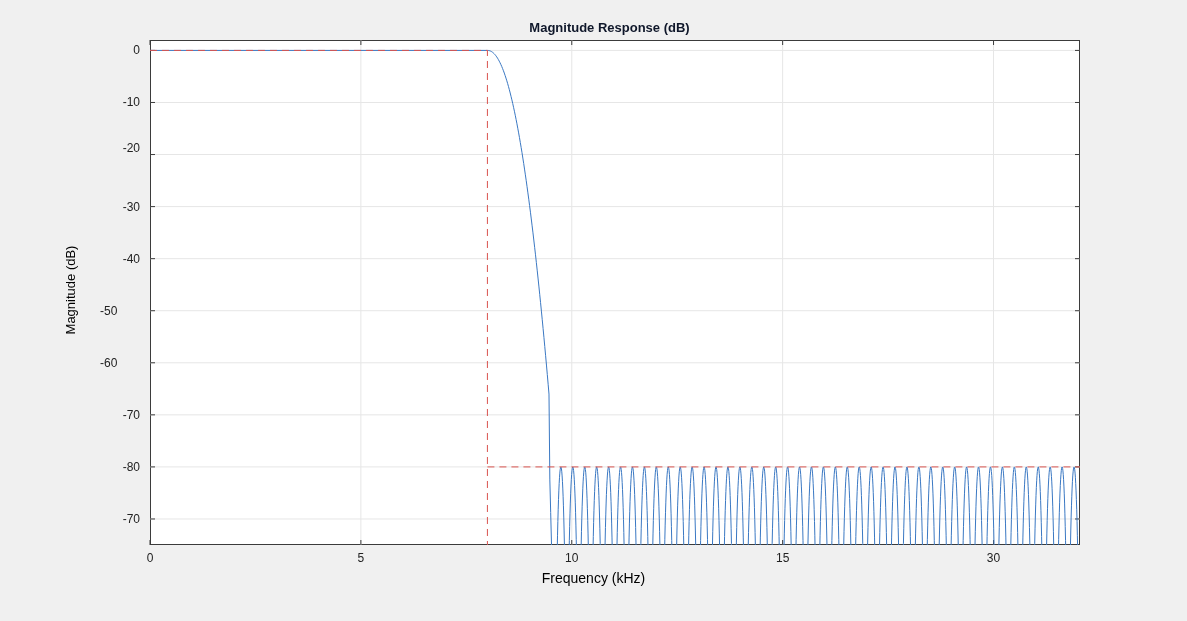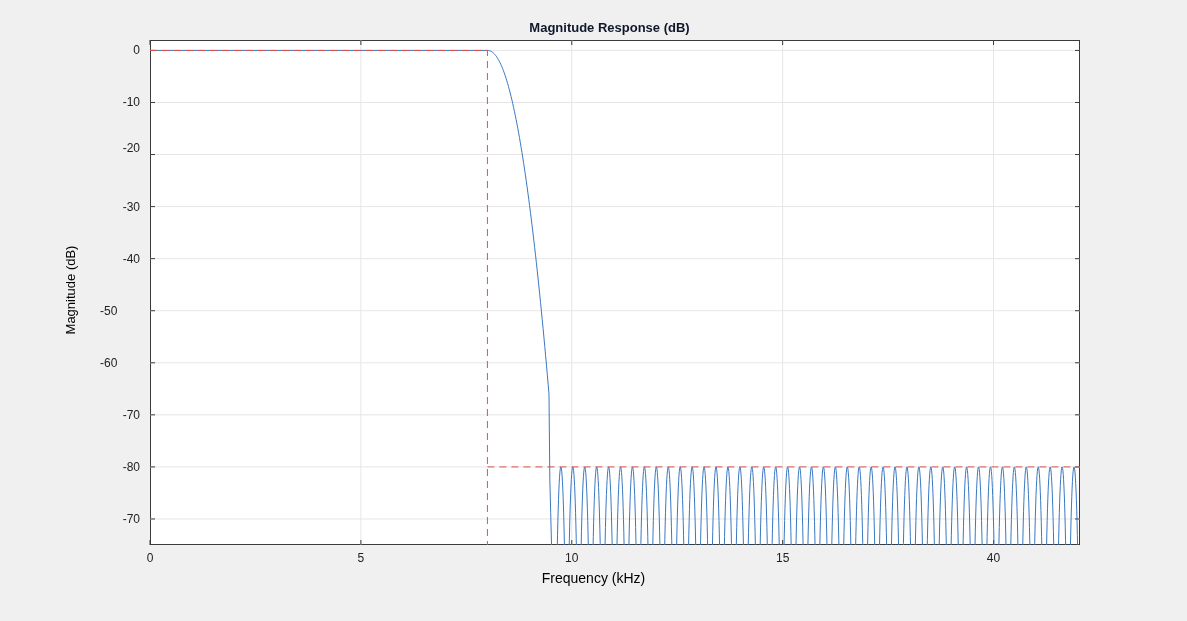--- a/index.html
+++ b/index.html
@@ -143,21 +143,21 @@
       <path d="M0.00 10.41 L337.41 10.41 L338.26 10.45 L339.10 10.59 L339.95 10.83 L340.79 11.18 L341.63 11.65 L342.48 12.22 L343.32 12.91 L344.16 13.72 L345.01 14.65 L345.85 15.70 L346.69 16.87 L347.54 18.16 L348.38 19.58 L349.22 21.13 L350.07 22.80 L350.91 24.60 L351.76 26.52 L352.60 28.58 L353.44 30.76 L354.29 33.07 L355.13 35.52 L355.97 38.10 L356.82 40.80 L357.66 43.64 L358.50 46.62 L359.35 49.73 L360.19 52.97 L361.03 56.35 L361.88 59.86 L362.72 63.51 L363.56 67.30 L364.41 71.22 L365.25 75.28 L366.10 79.47 L366.94 83.81 L367.78 88.28 L368.63 92.89 L369.47 97.64 L370.31 102.53 L371.16 107.56 L372.00 112.73 L372.84 118.05 L373.69 123.50 L374.53 129.09 L375.37 134.83 L376.22 140.70 L377.06 146.72 L377.90 152.88 L378.75 159.19 L379.59 165.64 L380.44 172.23 L381.28 178.96 L382.12 185.84 L382.97 192.86 L383.81 200.03 L384.65 207.34 L385.50 214.80 L386.34 222.40 L387.18 230.15 L388.03 238.05 L388.87 246.09 L389.71 254.27 L390.56 262.61 L391.40 271.09 L392.24 279.71 L393.09 288.49 L393.93 297.41 L394.78 306.48 L395.62 315.70 L396.46 325.06 L397.31 334.58 L398.15 344.24 L398.99 354.05 L399.84 439.92 L400.68 472.46 L401.52 505.00 L402.37 537.54 L403.21 570.08 L404.05 602.62 L404.90 635.15 L404.90 895.46 L405.23 696.70 L405.55 642.46 L405.88 604.51 L406.21 574.68 L406.54 549.99 L406.87 529.01 L407.20 510.93 L407.52 495.23 L407.85 481.58 L408.18 469.74 L408.51 459.54 L408.84 450.87 L409.16 443.62 L409.49 437.72 L409.82 433.14 L410.15 429.83 L410.48 427.76 L410.81 426.93 L411.13 427.32 L411.46 428.93 L411.79 431.79 L412.12 435.91 L412.45 441.32 L412.77 448.07 L413.10 456.22 L413.43 465.85 L413.76 477.07 L414.09 490.04 L414.42 504.97 L414.74 522.13 L415.07 541.99 L415.40 565.20 L415.73 592.93 L416.06 627.41 L416.38 673.99 L416.71 755.91 L417.04 725.74 L417.37 659.48 L417.70 617.13 L418.03 584.82 L418.35 558.48 L418.68 536.27 L419.01 517.21 L419.34 500.69 L419.67 486.32 L419.99 473.85 L420.32 463.07 L420.65 453.85 L420.98 446.09 L421.31 439.71 L421.64 434.66 L421.96 430.89 L422.29 428.37 L422.62 427.09 L422.95 427.03 L423.28 428.20 L423.60 430.61 L423.93 434.26 L424.26 439.20 L424.59 445.46 L424.92 453.09 L425.25 462.17 L425.57 472.80 L425.90 485.11 L426.23 499.30 L426.56 515.61 L426.89 534.42 L427.21 556.31 L427.54 582.22 L427.87 613.87 L428.20 655.00 L428.53 717.63 L428.86 769.27 L429.18 679.25 L429.51 631.01 L429.84 595.74 L430.17 567.51 L430.50 543.94 L430.82 523.82 L431.15 506.43 L431.48 491.32 L431.81 478.18 L432.14 466.80 L432.47 457.03 L432.79 448.75 L433.12 441.88 L433.45 436.35 L433.78 432.11 L434.11 429.14 L434.43 427.41 L434.76 426.91 L435.09 427.64 L435.42 429.59 L435.75 432.79 L436.08 437.25 L436.40 443.02 L436.73 450.15 L437.06 458.69 L437.39 468.75 L437.72 480.43 L438.05 493.91 L438.37 509.41 L438.70 527.26 L439.03 547.95 L439.36 572.25 L439.69 601.53 L440.01 638.53 L440.34 690.57 L440.67 809.55 L441.00 703.20 L441.33 646.50 L441.66 607.56 L441.98 577.15 L442.31 552.07 L442.64 530.79 L442.97 512.47 L443.30 496.57 L443.62 482.74 L443.95 470.75 L444.28 460.41 L444.61 451.59 L444.94 444.22 L445.27 438.21 L445.59 433.50 L445.92 430.08 L446.25 427.90 L446.58 426.95 L446.91 427.23 L447.23 428.74 L447.56 431.48 L447.89 435.48 L448.22 440.77 L448.55 447.40 L448.88 455.42 L449.20 464.91 L449.53 475.98 L449.86 488.79 L450.19 503.52 L450.52 520.47 L450.84 540.05 L451.17 562.93 L451.50 590.18 L451.83 623.90 L452.16 668.95 L452.49 744.58 L452.81 734.64 L453.14 664.12 L453.47 620.47 L453.80 587.48 L454.13 560.69 L454.45 538.15 L454.78 518.83 L455.11 502.10 L455.44 487.55 L455.77 474.91 L456.10 463.98 L456.42 454.63 L456.75 446.74 L457.08 440.24 L457.41 435.06 L457.74 431.18 L458.06 428.55 L458.39 427.16 L458.72 426.99 L459.05 428.05 L459.38 430.34 L459.71 433.88 L460.03 438.70 L460.36 444.83 L460.69 452.33 L461.02 461.28 L461.35 471.77 L461.67 483.92 L462.00 497.93 L462.33 514.03 L462.66 532.59 L462.99 554.17 L463.32 579.66 L463.64 610.68 L463.97 650.68 L464.30 710.15 L464.63 785.97 L464.96 684.77 L465.28 634.72 L465.61 598.61 L465.94 569.86 L466.27 545.93 L466.60 525.53 L466.93 507.91 L467.25 492.61 L467.58 479.30 L467.91 467.77 L468.24 457.86 L468.57 449.44 L468.89 442.45 L469.22 436.80 L469.55 432.45 L469.88 429.36 L470.21 427.52 L470.54 426.91 L470.86 427.52 L471.19 429.36 L471.52 432.45 L471.85 436.80 L472.18 442.45 L472.50 449.44 L472.83 457.86 L473.16 467.77 L473.49 479.30 L473.82 492.61 L474.15 507.91 L474.47 525.53 L474.80 545.93 L475.13 569.86 L475.46 598.61 L475.79 634.72 L476.11 684.77 L476.44 785.97 L476.77 710.15 L477.10 650.68 L477.43 610.68 L477.76 579.66 L478.08 554.17 L478.41 532.59 L478.74 514.03 L479.07 497.93 L479.40 483.92 L479.72 471.77 L480.05 461.28 L480.38 452.33 L480.71 444.83 L481.04 438.70 L481.37 433.88 L481.69 430.34 L482.02 428.05 L482.35 426.99 L482.68 427.16 L483.01 428.55 L483.34 431.18 L483.66 435.06 L483.99 440.24 L484.32 446.74 L484.65 454.63 L484.98 463.98 L485.30 474.91 L485.63 487.55 L485.96 502.10 L486.29 518.83 L486.62 538.15 L486.95 560.69 L487.27 587.48 L487.60 620.47 L487.93 664.12 L488.26 734.64 L488.59 744.58 L488.91 668.95 L489.24 623.90 L489.57 590.18 L489.90 562.93 L490.23 540.05 L490.56 520.47 L490.88 503.52 L491.21 488.79 L491.54 475.98 L491.87 464.91 L492.20 455.42 L492.52 447.40 L492.85 440.77 L493.18 435.48 L493.51 431.48 L493.84 428.74 L494.17 427.23 L494.49 426.95 L494.82 427.90 L495.15 430.08 L495.48 433.50 L495.81 438.21 L496.13 444.22 L496.46 451.59 L496.79 460.41 L497.12 470.75 L497.45 482.74 L497.78 496.57 L498.10 512.47 L498.43 530.79 L498.76 552.07 L499.09 577.15 L499.42 607.56 L499.74 646.50 L500.07 703.20 L500.40 809.55 L500.73 690.57 L501.06 638.53 L501.39 601.53 L501.71 572.25 L502.04 547.95 L502.37 527.26 L502.70 509.41 L503.03 493.91 L503.35 480.43 L503.68 468.75 L504.01 458.69 L504.34 450.15 L504.67 443.02 L505.00 437.25 L505.32 432.79 L505.65 429.59 L505.98 427.64 L506.31 426.91 L506.64 427.41 L506.96 429.14 L507.29 432.11 L507.62 436.35 L507.95 441.88 L508.28 448.75 L508.61 457.03 L508.93 466.80 L509.26 478.18 L509.59 491.32 L509.92 506.43 L510.25 523.82 L510.57 543.94 L510.90 567.51 L511.23 595.74 L511.56 631.01 L511.89 679.25 L512.22 769.27 L512.54 717.63 L512.87 655.00 L513.20 613.87 L513.53 582.22 L513.86 556.31 L514.18 534.42 L514.51 515.61 L514.84 499.30 L515.17 485.11 L515.50 472.80 L515.83 462.17 L516.15 453.09 L516.48 445.46 L516.81 439.20 L517.14 434.26 L517.47 430.61 L517.79 428.20 L518.12 427.03 L518.45 427.09 L518.78 428.37 L519.11 430.89 L519.44 434.66 L519.76 439.71 L520.09 446.09 L520.42 453.85 L520.75 463.07 L521.08 473.85 L521.40 486.32 L521.73 500.69 L522.06 517.21 L522.39 536.27 L522.72 558.48 L523.05 584.82 L523.37 617.13 L523.70 659.48 L524.03 725.74 L524.36 755.91 L524.69 673.99 L525.02 627.41 L525.34 592.93 L525.67 565.20 L526.00 541.99 L526.33 522.13 L526.66 504.97 L526.98 490.04 L527.31 477.07 L527.64 465.85 L527.97 456.22 L528.30 448.07 L528.63 441.32 L528.95 435.91 L529.28 431.79 L529.61 428.93 L529.94 427.32 L530.27 426.93 L530.59 427.76 L530.92 429.83 L531.25 433.14 L531.58 437.72 L531.91 443.62 L532.24 450.87 L532.56 459.54 L532.89 469.74 L533.22 481.58 L533.55 495.23 L533.88 510.93 L534.20 529.01 L534.53 549.99 L534.86 574.68 L535.19 604.51 L535.52 642.46 L535.85 696.70 L536.17 895.46 L536.50 696.70 L536.83 642.46 L537.16 604.51 L537.49 574.68 L537.81 549.99 L538.14 529.01 L538.47 510.93 L538.80 495.23 L539.13 481.58 L539.46 469.74 L539.78 459.54 L540.11 450.87 L540.44 443.62 L540.77 437.72 L541.10 433.14 L541.42 429.83 L541.75 427.76 L542.08 426.93 L542.41 427.32 L542.74 428.93 L543.07 431.79 L543.39 435.91 L543.72 441.32 L544.05 448.07 L544.38 456.22 L544.71 465.85 L545.03 477.07 L545.36 490.04 L545.69 504.97 L546.02 522.13 L546.35 541.99 L546.68 565.20 L547.00 592.93 L547.33 627.41 L547.66 673.99 L547.99 755.91 L548.32 725.74 L548.64 659.48 L548.97 617.13 L549.30 584.82 L549.63 558.48 L549.96 536.27 L550.29 517.21 L550.61 500.69 L550.94 486.32 L551.27 473.85 L551.60 463.07 L551.93 453.85 L552.25 446.09 L552.58 439.71 L552.91 434.66 L553.24 430.89 L553.57 428.37 L553.90 427.09 L554.22 427.03 L554.55 428.20 L554.88 430.61 L555.21 434.26 L555.54 439.20 L555.86 445.46 L556.19 453.09 L556.52 462.17 L556.85 472.80 L557.18 485.11 L557.51 499.30 L557.83 515.61 L558.16 534.42 L558.49 556.31 L558.82 582.22 L559.15 613.87 L559.47 655.00 L559.80 717.63 L560.13 769.27 L560.46 679.25 L560.79 631.01 L561.12 595.74 L561.44 567.51 L561.77 543.94 L562.10 523.82 L562.43 506.43 L562.76 491.32 L563.08 478.18 L563.41 466.80 L563.74 457.03 L564.07 448.75 L564.40 441.88 L564.73 436.35 L565.05 432.11 L565.38 429.14 L565.71 427.41 L566.04 426.91 L566.37 427.64 L566.70 429.59 L567.02 432.79 L567.35 437.25 L567.68 443.02 L568.01 450.15 L568.34 458.69 L568.66 468.75 L568.99 480.43 L569.32 493.91 L569.65 509.41 L569.98 527.26 L570.31 547.95 L570.63 572.25 L570.96 601.53 L571.29 638.53 L571.62 690.57 L571.95 809.55 L572.27 703.20 L572.60 646.50 L572.93 607.56 L573.26 577.15 L573.59 552.07 L573.92 530.79 L574.24 512.47 L574.57 496.57 L574.90 482.74 L575.23 470.75 L575.56 460.41 L575.88 451.59 L576.21 444.22 L576.54 438.21 L576.87 433.50 L577.20 430.08 L577.53 427.90 L577.85 426.95 L578.18 427.23 L578.51 428.74 L578.84 431.48 L579.17 435.48 L579.49 440.77 L579.82 447.40 L580.15 455.42 L580.48 464.91 L580.81 475.98 L581.14 488.79 L581.46 503.52 L581.79 520.47 L582.12 540.05 L582.45 562.93 L582.78 590.18 L583.10 623.90 L583.43 668.95 L583.76 744.58 L584.09 734.64 L584.42 664.12 L584.75 620.47 L585.07 587.48 L585.40 560.69 L585.73 538.15 L586.06 518.83 L586.39 502.10 L586.71 487.55 L587.04 474.91 L587.37 463.98 L587.70 454.63 L588.03 446.74 L588.36 440.24 L588.68 435.06 L589.01 431.18 L589.34 428.55 L589.67 427.16 L590.00 426.99 L590.32 428.05 L590.65 430.34 L590.98 433.88 L591.31 438.70 L591.64 444.83 L591.97 452.33 L592.29 461.28 L592.62 471.77 L592.95 483.92 L593.28 497.93 L593.61 514.03 L593.93 532.59 L594.26 554.17 L594.59 579.66 L594.92 610.68 L595.25 650.68 L595.58 710.15 L595.90 785.97 L596.23 684.77 L596.56 634.72 L596.89 598.61 L597.22 569.86 L597.54 545.93 L597.87 525.53 L598.20 507.91 L598.53 492.61 L598.86 479.30 L599.19 467.77 L599.51 457.86 L599.84 449.44 L600.17 442.45 L600.50 436.80 L600.83 432.45 L601.15 429.36 L601.48 427.52 L601.81 426.91 L602.14 427.52 L602.47 429.36 L602.80 432.45 L603.12 436.80 L603.45 442.45 L603.78 449.44 L604.11 457.86 L604.44 467.77 L604.76 479.30 L605.09 492.61 L605.42 507.91 L605.75 525.53 L606.08 545.93 L606.41 569.86 L606.73 598.61 L607.06 634.72 L607.39 684.77 L607.72 785.97 L608.05 710.15 L608.38 650.68 L608.70 610.68 L609.03 579.66 L609.36 554.17 L609.69 532.59 L610.02 514.03 L610.34 497.93 L610.67 483.92 L611.00 471.77 L611.33 461.28 L611.66 452.33 L611.99 444.83 L612.31 438.70 L612.64 433.88 L612.97 430.34 L613.30 428.05 L613.63 426.99 L613.95 427.16 L614.28 428.55 L614.61 431.18 L614.94 435.06 L615.27 440.24 L615.60 446.74 L615.92 454.63 L616.25 463.98 L616.58 474.91 L616.91 487.55 L617.24 502.10 L617.56 518.83 L617.89 538.15 L618.22 560.69 L618.55 587.48 L618.88 620.47 L619.21 664.12 L619.53 734.64 L619.86 744.58 L620.19 668.95 L620.52 623.90 L620.85 590.18 L621.17 562.93 L621.50 540.05 L621.83 520.47 L622.16 503.52 L622.49 488.79 L622.82 475.98 L623.14 464.91 L623.47 455.42 L623.80 447.40 L624.13 440.77 L624.46 435.48 L624.78 431.48 L625.11 428.74 L625.44 427.23 L625.77 426.95 L626.10 427.90 L626.43 430.08 L626.75 433.50 L627.08 438.21 L627.41 444.22 L627.74 451.59 L628.07 460.41 L628.39 470.75 L628.72 482.74 L629.05 496.57 L629.38 512.47 L629.71 530.79 L630.04 552.07 L630.36 577.15 L630.69 607.56 L631.02 646.50 L631.35 703.20 L631.68 809.55 L632.00 690.57 L632.33 638.53 L632.66 601.53 L632.99 572.25 L633.32 547.95 L633.65 527.26 L633.97 509.41 L634.30 493.91 L634.63 480.43 L634.96 468.75 L635.29 458.69 L635.61 450.15 L635.94 443.02 L636.27 437.25 L636.60 432.79 L636.93 429.59 L637.26 427.64 L637.58 426.91 L637.91 427.41 L638.24 429.14 L638.57 432.11 L638.90 436.35 L639.22 441.88 L639.55 448.75 L639.88 457.03 L640.21 466.80 L640.54 478.18 L640.87 491.32 L641.19 506.43 L641.52 523.82 L641.85 543.94 L642.18 567.51 L642.51 595.74 L642.83 631.01 L643.16 679.25 L643.49 769.27 L643.82 717.63 L644.15 655.00 L644.48 613.87 L644.80 582.22 L645.13 556.31 L645.46 534.42 L645.79 515.61 L646.12 499.30 L646.44 485.11 L646.77 472.80 L647.10 462.17 L647.43 453.09 L647.76 445.46 L648.09 439.20 L648.41 434.26 L648.74 430.61 L649.07 428.20 L649.40 427.03 L649.73 427.09 L650.05 428.37 L650.38 430.89 L650.71 434.66 L651.04 439.71 L651.37 446.09 L651.70 453.85 L652.02 463.07 L652.35 473.85 L652.68 486.32 L653.01 500.69 L653.34 517.21 L653.67 536.27 L653.99 558.48 L654.32 584.82 L654.65 617.13 L654.98 659.48 L655.31 725.74 L655.63 755.91 L655.96 673.99 L656.29 627.41 L656.62 592.93 L656.95 565.20 L657.28 541.99 L657.60 522.13 L657.93 504.97 L658.26 490.04 L658.59 477.07 L658.92 465.85 L659.24 456.22 L659.57 448.07 L659.90 441.32 L660.23 435.91 L660.56 431.79 L660.89 428.93 L661.21 427.32 L661.54 426.93 L661.87 427.76 L662.20 429.83 L662.53 433.14 L662.85 437.72 L663.18 443.62 L663.51 450.87 L663.84 459.54 L664.17 469.74 L664.50 481.58 L664.82 495.23 L665.15 510.93 L665.48 529.01 L665.81 549.99 L666.14 574.68 L666.46 604.51 L666.79 642.46 L667.12 696.70 L667.45 895.46 L667.78 696.70 L668.11 642.46 L668.43 604.51 L668.76 574.68 L669.09 549.99 L669.42 529.01 L669.75 510.93 L670.07 495.23 L670.40 481.58 L670.73 469.74 L671.06 459.54 L671.39 450.87 L671.72 443.62 L672.04 437.72 L672.37 433.14 L672.70 429.83 L673.03 427.76 L673.36 426.93 L673.68 427.32 L674.01 428.93 L674.34 431.79 L674.67 435.91 L675.00 441.32 L675.33 448.07 L675.65 456.22 L675.98 465.85 L676.31 477.07 L676.64 490.04 L676.97 504.97 L677.29 522.13 L677.62 541.99 L677.95 565.20 L678.28 592.93 L678.61 627.41 L678.94 673.99 L679.26 755.91 L679.59 725.74 L679.92 659.48 L680.25 617.13 L680.58 584.82 L680.90 558.48 L681.23 536.27 L681.56 517.21 L681.89 500.69 L682.22 486.32 L682.55 473.85 L682.87 463.07 L683.20 453.85 L683.53 446.09 L683.86 439.71 L684.19 434.66 L684.51 430.89 L684.84 428.37 L685.17 427.09 L685.50 427.03 L685.83 428.20 L686.16 430.61 L686.48 434.26 L686.81 439.20 L687.14 445.46 L687.47 453.09 L687.80 462.17 L688.12 472.80 L688.45 485.11 L688.78 499.30 L689.11 515.61 L689.44 534.42 L689.77 556.31 L690.09 582.22 L690.42 613.87 L690.75 655.00 L691.08 717.63 L691.41 769.27 L691.73 679.25 L692.06 631.01 L692.39 595.74 L692.72 567.51 L693.05 543.94 L693.38 523.82 L693.70 506.43 L694.03 491.32 L694.36 478.18 L694.69 466.80 L695.02 457.03 L695.35 448.75 L695.67 441.88 L696.00 436.35 L696.33 432.11 L696.66 429.14 L696.99 427.41 L697.31 426.91 L697.64 427.64 L697.97 429.59 L698.30 432.79 L698.63 437.25 L698.96 443.02 L699.28 450.15 L699.61 458.69 L699.94 468.75 L700.27 480.43 L700.60 493.91 L700.92 509.41 L701.25 527.26 L701.58 547.95 L701.91 572.25 L702.24 601.53 L702.57 638.53 L702.89 690.57 L703.22 809.55 L703.55 703.20 L703.88 646.50 L704.21 607.56 L704.53 577.15 L704.86 552.07 L705.19 530.79 L705.52 512.47 L705.85 496.57 L706.18 482.74 L706.50 470.75 L706.83 460.41 L707.16 451.59 L707.49 444.22 L707.82 438.21 L708.14 433.50 L708.47 430.08 L708.80 427.90 L709.13 426.95 L709.46 427.23 L709.79 428.74 L710.11 431.48 L710.44 435.48 L710.77 440.77 L711.10 447.40 L711.43 455.42 L711.75 464.91 L712.08 475.98 L712.41 488.79 L712.74 503.52 L713.07 520.47 L713.40 540.05 L713.72 562.93 L714.05 590.18 L714.38 623.90 L714.71 668.95 L715.04 744.58 L715.36 734.64 L715.69 664.12 L716.02 620.47 L716.35 587.48 L716.68 560.69 L717.01 538.15 L717.33 518.83 L717.66 502.10 L717.99 487.55 L718.32 474.91 L718.65 463.98 L718.97 454.63 L719.30 446.74 L719.63 440.24 L719.96 435.06 L720.29 431.18 L720.62 428.55 L720.94 427.16 L721.27 426.99 L721.60 428.05 L721.93 430.34 L722.26 433.88 L722.58 438.70 L722.91 444.83 L723.24 452.33 L723.57 461.28 L723.90 471.77 L724.23 483.92 L724.55 497.93 L724.88 514.03 L725.21 532.59 L725.54 554.17 L725.87 579.66 L726.19 610.68 L726.52 650.68 L726.85 710.15 L727.18 785.97 L727.51 684.77 L727.84 634.72 L728.16 598.61 L728.49 569.86 L728.82 545.93 L729.15 525.53 L729.48 507.91 L729.80 492.61 L730.13 479.30 L730.46 467.77 L730.79 457.86 L731.12 449.44 L731.45 442.45 L731.77 436.80 L732.10 432.45 L732.43 429.36 L732.76 427.52 L733.09 426.91 L733.41 427.52 L733.74 429.36 L734.07 432.45 L734.40 436.80 L734.73 442.45 L735.06 449.44 L735.38 457.86 L735.71 467.77 L736.04 479.30 L736.37 492.61 L736.70 507.91 L737.02 525.53 L737.35 545.93 L737.68 569.86 L738.01 598.61 L738.34 634.72 L738.67 684.77 L738.99 785.97 L739.32 710.15 L739.65 650.68 L739.98 610.68 L740.31 579.66 L740.64 554.17 L740.96 532.59 L741.29 514.03 L741.62 497.93 L741.95 483.92 L742.28 471.77 L742.60 461.28 L742.93 452.33 L743.26 444.83 L743.59 438.70 L743.92 433.88 L744.25 430.34 L744.57 428.05 L744.90 426.99 L745.23 427.16 L745.56 428.55 L745.89 431.18 L746.21 435.06 L746.54 440.24 L746.87 446.74 L747.20 454.63 L747.53 463.98 L747.86 474.91 L748.18 487.55 L748.51 502.10 L748.84 518.83 L749.17 538.15 L749.50 560.69 L749.82 587.48 L750.15 620.47 L750.48 664.12 L750.81 734.64 L751.14 744.58 L751.47 668.95 L751.79 623.90 L752.12 590.18 L752.45 562.93 L752.78 540.05 L753.11 520.47 L753.43 503.52 L753.76 488.79 L754.09 475.98 L754.42 464.91 L754.75 455.42 L755.08 447.40 L755.40 440.77 L755.73 435.48 L756.06 431.48 L756.39 428.74 L756.72 427.23 L757.04 426.95 L757.37 427.90 L757.70 430.08 L758.03 433.50 L758.36 438.21 L758.69 444.22 L759.01 451.59 L759.34 460.41 L759.67 470.75 L760.00 482.74 L760.33 496.57 L760.65 512.47 L760.98 530.79 L761.31 552.07 L761.64 577.15 L761.97 607.56 L762.30 646.50 L762.62 703.20 L762.95 809.55 L763.28 690.57 L763.61 638.53 L763.94 601.53 L764.26 572.25 L764.59 547.95 L764.92 527.26 L765.25 509.41 L765.58 493.91 L765.91 480.43 L766.23 468.75 L766.56 458.69 L766.89 450.15 L767.22 443.02 L767.55 437.25 L767.87 432.79 L768.20 429.59 L768.53 427.64 L768.86 426.91 L769.19 427.41 L769.52 429.14 L769.84 432.11 L770.17 436.35 L770.50 441.88 L770.83 448.75 L771.16 457.03 L771.48 466.80 L771.81 478.18 L772.14 491.32 L772.47 506.43 L772.80 523.82 L773.13 543.94 L773.45 567.51 L773.78 595.74 L774.11 631.01 L774.44 679.25 L774.77 769.27 L775.09 717.63 L775.42 655.00 L775.75 613.87 L776.08 582.22 L776.41 556.31 L776.74 534.42 L777.06 515.61 L777.39 499.30 L777.72 485.11 L778.05 472.80 L778.38 462.17 L778.70 453.09 L779.03 445.46 L779.36 439.20 L779.69 434.26 L780.02 430.61 L780.35 428.20 L780.67 427.03 L781.00 427.09 L781.33 428.37 L781.66 430.89 L781.99 434.66 L782.32 439.71 L782.64 446.09 L782.97 453.85 L783.30 463.07 L783.63 473.85 L783.96 486.32 L784.28 500.69 L784.61 517.21 L784.94 536.27 L785.27 558.48 L785.60 584.82 L785.93 617.13 L786.25 659.48 L786.58 725.74 L786.91 755.91 L787.24 673.99 L787.57 627.41 L787.89 592.93 L788.22 565.20 L788.55 541.99 L788.88 522.13 L789.21 504.97 L789.54 490.04 L789.86 477.07 L790.19 465.85 L790.52 456.22 L790.85 448.07 L791.18 441.32 L791.50 435.91 L791.83 431.79 L792.16 428.93 L792.49 427.32 L792.82 426.93 L793.15 427.76 L793.47 429.83 L793.80 433.14 L794.13 437.72 L794.46 443.62 L794.79 450.87 L795.11 459.54 L795.44 469.74 L795.77 481.58 L796.10 495.23 L796.43 510.93 L796.76 529.01 L797.08 549.99 L797.41 574.68 L797.74 604.51 L798.07 642.46 L798.40 696.70 L798.72 895.46 L799.05 696.70 L799.38 642.46 L799.71 604.51 L800.04 574.68 L800.37 549.99 L800.69 529.01 L801.02 510.93 L801.35 495.23 L801.68 481.58 L802.01 469.74 L802.33 459.54 L802.66 450.87 L802.99 443.62 L803.32 437.72 L803.65 433.14 L803.98 429.83 L804.30 427.76 L804.63 426.93 L804.96 427.32 L805.29 428.93 L805.62 431.79 L805.94 435.91 L806.27 441.32 L806.60 448.07 L806.93 456.22 L807.26 465.85 L807.59 477.07 L807.91 490.04 L808.24 504.97 L808.57 522.13 L808.90 541.99 L809.23 565.20 L809.55 592.93 L809.88 627.41 L810.21 673.99 L810.54 755.91 L810.87 725.74 L811.20 659.48 L811.52 617.13 L811.85 584.82 L812.18 558.48 L812.51 536.27 L812.84 517.21 L813.16 500.69 L813.49 486.32 L813.82 473.85 L814.15 463.07 L814.48 453.85 L814.81 446.09 L815.13 439.71 L815.46 434.66 L815.79 430.89 L816.12 428.37 L816.45 427.09 L816.77 427.03 L817.10 428.20 L817.43 430.61 L817.76 434.26 L818.09 439.20 L818.42 445.46 L818.74 453.09 L819.07 462.17 L819.40 472.80 L819.73 485.11 L820.06 499.30 L820.38 515.61 L820.71 534.42 L821.04 556.31 L821.37 582.22 L821.70 613.87 L822.03 655.00 L822.35 717.63 L822.68 769.27 L823.01 679.25 L823.34 631.01 L823.67 595.74 L824.00 567.51 L824.32 543.94 L824.65 523.82 L824.98 506.43 L825.31 491.32 L825.64 478.18 L825.96 466.80 L826.29 457.03 L826.62 448.75 L826.95 441.88 L827.28 436.35 L827.61 432.11 L827.93 429.14 L828.26 427.41 L828.59 426.91 L828.92 427.64 L829.25 429.59 L829.57 432.79 L829.90 437.25 L830.23 443.02 L830.56 450.15 L830.89 458.69 L831.22 468.75 L831.54 480.43 L831.87 493.91 L832.20 509.41 L832.53 527.26 L832.86 547.95 L833.18 572.25 L833.51 601.53 L833.84 638.53 L834.17 690.57 L834.50 809.55 L834.83 703.20 L835.15 646.50 L835.48 607.56 L835.81 577.15 L836.14 552.07 L836.47 530.79 L836.79 512.47 L837.12 496.57 L837.45 482.74 L837.78 470.75 L838.11 460.41 L838.44 451.59 L838.76 444.22 L839.09 438.21 L839.42 433.50 L839.75 430.08 L840.08 427.90 L840.40 426.95 L840.73 427.23 L841.06 428.74 L841.39 431.48 L841.72 435.48 L842.05 440.77 L842.37 447.40 L842.70 455.42 L843.03 464.91 L843.36 475.98 L843.69 488.79 L844.01 503.52 L844.34 520.47 L844.67 540.05 L845.00 562.93 L845.33 590.18 L845.66 623.90 L845.98 668.95 L846.31 744.58 L846.64 734.64 L846.97 664.12 L847.30 620.47 L847.62 587.48 L847.95 560.69 L848.28 538.15 L848.61 518.83 L848.94 502.10 L849.27 487.55 L849.59 474.91 L849.92 463.98 L850.25 454.63 L850.58 446.74 L850.91 440.24 L851.23 435.06 L851.56 431.18 L851.89 428.55 L852.22 427.16 L852.55 426.99 L852.88 428.05 L853.20 430.34 L853.53 433.88 L853.86 438.70 L854.19 444.83 L854.52 452.33 L854.84 461.28 L855.17 471.77 L855.50 483.92 L855.83 497.93 L856.16 514.03 L856.49 532.59 L856.81 554.17 L857.14 579.66 L857.47 610.68 L857.80 650.68 L858.13 710.15 L858.45 785.97 L858.78 684.77 L859.11 634.72 L859.44 598.61 L859.77 569.86 L860.10 545.93 L860.42 525.53 L860.75 507.91 L861.08 492.61 L861.41 479.30 L861.74 467.77 L862.06 457.86 L862.39 449.44 L862.72 442.45 L863.05 436.80 L863.38 432.45 L863.71 429.36 L864.03 427.52 L864.36 426.91 L864.69 427.52 L865.02 429.36 L865.35 432.45 L865.68 436.80 L866.00 442.45 L866.33 449.44 L866.66 457.86 L866.99 467.77 L867.32 479.30 L867.64 492.61 L867.97 507.91 L868.30 525.53 L868.63 545.93 L868.96 569.86 L869.29 598.61 L869.61 634.72 L869.94 684.77 L870.27 785.97 L870.60 710.15 L870.93 650.68 L871.25 610.68 L871.58 579.66 L871.91 554.17 L872.24 532.59 L872.57 514.03 L872.90 497.93 L873.22 483.92 L873.55 471.77 L873.88 461.28 L874.21 452.33 L874.54 444.83 L874.86 438.70 L875.19 433.88 L875.52 430.34 L875.85 428.05 L876.18 426.99 L876.51 427.16 L876.83 428.55 L877.16 431.18 L877.49 435.06 L877.82 440.24 L878.15 446.74 L878.47 454.63 L878.80 463.98 L879.13 474.91 L879.46 487.55 L879.79 502.10 L880.12 518.83 L880.44 538.15 L880.77 560.69 L881.10 587.48 L881.43 620.47 L881.76 664.12 L882.08 734.64 L882.41 744.58 L882.74 668.95 L883.07 623.90 L883.40 590.18 L883.73 562.93 L884.05 540.05 L884.38 520.47 L884.71 503.52 L885.04 488.79 L885.37 475.98 L885.69 464.91 L886.02 455.42 L886.35 447.40 L886.68 440.77 L887.01 435.48 L887.34 431.48 L887.66 428.74 L887.99 427.23 L888.32 426.95 L888.65 427.90 L888.98 430.08 L889.30 433.50 L889.63 438.21 L889.96 444.22 L890.29 451.59 L890.62 460.41 L890.95 470.75 L891.27 482.74 L891.60 496.57 L891.93 512.47 L892.26 530.79 L892.59 552.07 L892.91 577.15 L893.24 607.56 L893.57 646.50 L893.90 703.20 L894.23 809.55 L894.56 690.57 L894.88 638.53 L895.21 601.53 L895.54 572.25 L895.87 547.95 L896.20 527.26 L896.52 509.41 L896.85 493.91 L897.18 480.43 L897.51 468.75 L897.84 458.69 L898.17 450.15 L898.49 443.02 L898.82 437.25 L899.15 432.79 L899.48 429.59 L899.81 427.64 L900.13 426.91 L900.46 427.41 L900.79 429.14 L901.12 432.11 L901.45 436.35 L901.78 441.88 L902.10 448.75 L902.43 457.03 L902.76 466.80 L903.09 478.18 L903.42 491.32 L903.74 506.43 L904.07 523.82 L904.40 543.94 L904.73 567.51 L905.06 595.74 L905.39 631.01 L905.71 679.25 L906.04 769.27 L906.37 717.63 L906.70 655.00 L907.03 613.87 L907.35 582.22 L907.68 556.31 L908.01 534.42 L908.34 515.61 L908.67 499.30 L909.00 485.11 L909.32 472.80 L909.65 462.17 L909.98 453.09 L910.31 445.46 L910.64 439.20 L910.97 434.26 L911.29 430.61 L911.62 428.20 L911.95 427.03 L912.28 427.09 L912.61 428.37 L912.93 430.89 L913.26 434.66 L913.59 439.71 L913.92 446.09 L914.25 453.85 L914.58 463.07 L914.90 473.85 L915.23 486.32 L915.56 500.69 L915.89 517.21 L916.22 536.27 L916.54 558.48 L916.87 584.82 L917.20 617.13 L917.53 659.48 L917.86 725.74 L918.19 755.91 L918.51 673.99 L918.84 627.41 L919.17 592.93 L919.50 565.20 L919.83 541.99 L920.15 522.13 L920.48 504.97 L920.81 490.04 L921.14 477.07 L921.47 465.85 L921.80 456.22 L922.12 448.07 L922.45 441.32 L922.78 435.91 L923.11 431.79 L923.44 428.93 L923.76 427.32 L924.09 426.93 L924.42 427.76 L924.75 429.83 L925.08 433.14 L925.41 437.72 L925.73 443.62 L926.06 450.87 L926.39 459.54 L926.72 469.74 L927.05 481.58 L927.37 495.23 L927.70 510.93 L928.03 529.01 L928.36 549.99 L928.69 574.68 L929.02 604.51 L929.34 642.46 L929.67 696.70 L930.00 895.46 " class="response-line" clip-path="url(#axclip)"></path>
       <path d="M 0 10.412371134020646 L 337.4149659863946 10.412371134020646 L 337.4149659863946 505" class="spec-line" clip-path="url(#axclip)"></path>
       <path d="M 337.4149659863946 426.90721649484533 L 930 426.90721649484533" class="spec-line" clip-path="url(#axclip)"></path>
     </svg>
 
   <div id="tick-layer">
       <div class="xtick-label" style="left: 150px; top: 551px;">0</div>
       <div class="xtick-label" style="left: 360.884px; top: 551px;">5</div>
       <div class="xtick-label" style="left: 571.769px; top: 551px; text-align: center;">10</div>
       <div class="xtick-label" style="left: 782.653px; top: 551px;">15</div>
-      <div class="xtick-label" style="left: 993.537px; top: 551px;">40</div>
+      <div class="xtick-label" style="left: 993.537px; top: 551px;">30</div>
       <div class="ytick-label" style="left: 100px; width: 40px; text-align: right; top: 50.4124px; transform: translateY(-50%);">0</div>
       <div class="ytick-label" style="left: 100px; width: 40px; text-align: right; top: 102.474px; transform: translateY(-50%);">-10</div>
       <div class="ytick-label" style="left: 100px; width: 40px; text-align: right; top: 148px; transform: translateY(-50%);">-20</div>
       <div class="ytick-label" style="left: 100px; width: 40px; text-align: right; top: 206.598px; transform: translateY(-50%);">-30</div>
       <div class="ytick-label" style="left: 100px; width: 40px; text-align: right; top: 258.66px; transform: translateY(-50%);">-40</div>
       <div class="ytick-label" style="left: 100px; width: 40px; text-align: left; top: 310.722px; transform: translateY(-50%);">-50</div>
       <div class="ytick-label" style="left: 100px; width: 40px; text-align: left; top: 362.784px; transform: translateY(-50%);">-60</div>
       <div class="ytick-label" style="left: 100px; width: 40px; text-align: right; top: 414.845px; transform: translateY(-50%);">-70</div>
       <div class="ytick-label" style="left: 100px; width: 40px; text-align: right; top: 466.907px; transform: translateY(-50%);">-80</div>
       <div class="ytick-label" style="left: 100px; width: 40px; text-align: right; top: 518.969px; transform: translateY(-50%);">-70</div>

